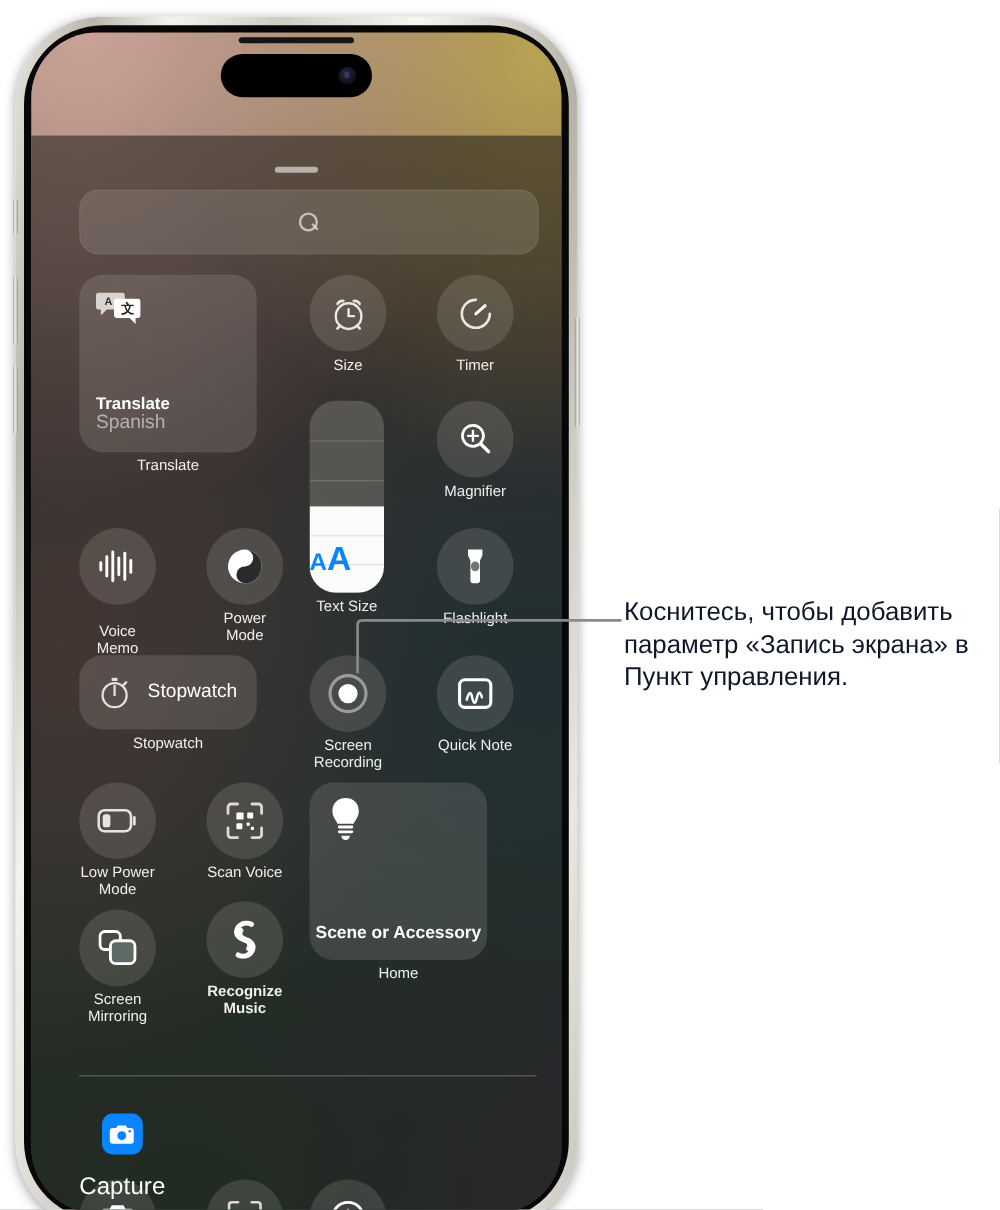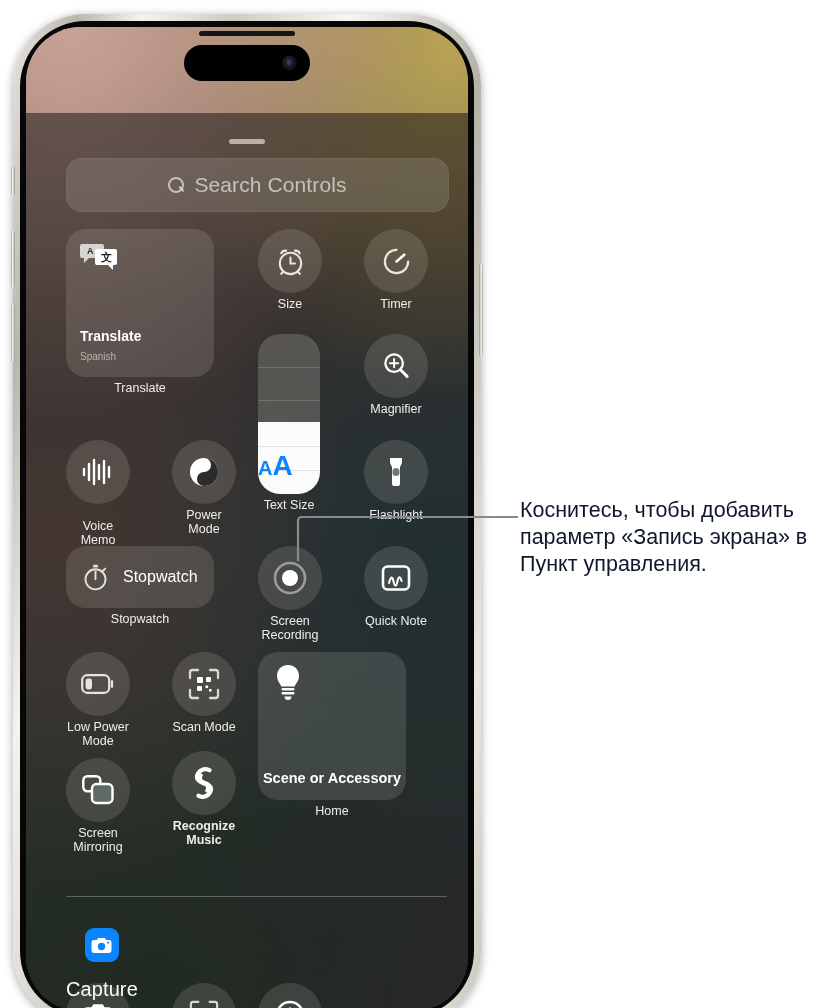--- a/index.html
+++ b/index.html
@@ -75,21 +75,21 @@
   .tile{border-radius:20px;background:rgba(225,222,215,.15);position:relative;}
   .lbl{font-size:12.5px;color:#f0eeea;text-align:center;line-height:13.5px;
     margin-top:5px;letter-spacing:0;}
 
   .cell{position:absolute;}
 
   
   .tile-translate{width:148px;height:148px;}
   .tile-translate .tl-title{position:absolute;left:14px;bottom:33px;font-size:14px;
     font-weight:bold;color:#ffffff;}
-  .tile-translate .tl-sub{position:absolute;left:14px;bottom:15px;font-size:10px;
+  .tile-translate .tl-sub{position:absolute;left:14px;bottom:15px;font-size:16px;
     color:rgba(236,233,228,.62);}
   .tr-icon{position:absolute;left:13px;top:12px;width:40px;height:30px;}
 
   
   .tsz{width:62px;height:160px;border-radius:22px;overflow:hidden;position:relative;
     background:rgba(120,118,114,.52);}
   .tsz .seg{position:absolute;left:0;right:0;height:1px;background:rgba(255,255,255,.16);}
   .tsz .fill{position:absolute;left:0;right:0;bottom:0;height:45%;background:#fbfbfb;}
   .tsz .fill .fseg{position:absolute;left:0;right:0;height:1px;background:rgba(0,0,0,.10);}
   .tsz .aa{position:absolute;left:0;right:0;bottom:14px;text-align:left;color:#0a84ff;
@@ -144,21 +144,20 @@
     <div class="island">
       <div class="island-cam"></div>
     </div>
 
     <div class="cc">
 
       <div class="grabber"></div>
 
       <div class="searchbar">
         <span class="mag"></span>
-        <span class="ph">Search Controls</span>
       </div>
 
       <div class="grid">
 
         <div class="cell" style="left:0;top:0;">
           <div class="tile tile-translate">
             <svg class="tr-icon" viewBox="0 0 40 30">
               <path d="M2 2h20a2 2 0 0 1 2 2v10a2 2 0 0 1-2 2H9l-5 5v-5H2a2 2 0 0 1-2-2V4a2 2 0 0 1 2-2z" transform="translate(1,1)" fill="#d8d5d0"></path>
               <text x="8" y="13" font-size="9" font-weight="bold" fill="#2f2f2f" font-family="Liberation Sans, sans-serif">A</text>
               <path d="M18 8h18a2 2 0 0 1 2 2v12a2 2 0 0 1-2 2h-2v5l-5-5H18a2 2 0 0 1-2-2V10a2 2 0 0 1 2-2z" fill="#ffffff"></path>
@@ -309,21 +308,21 @@
               </g>
               <g fill="#ffffff">
                 <rect x="9" y="9" width="6" height="6" rx="1"></rect>
                 <rect x="18" y="9" width="5" height="5" rx="1"></rect>
                 <rect x="9" y="18" width="5" height="5" rx="1"></rect>
                 <rect x="17.5" y="17.5" width="2.6" height="2.6"></rect>
                 <rect x="21" y="21" width="2.6" height="2.6"></rect>
               </g>
             </svg>
           </div>
-          <div class="lbl" style="width:64px;">Scan Mode</div>
+          <div class="lbl" style="width:64px;">Scan Voice</div>
         </div>
 
         <div class="cell" style="left:192px;top:423px;">
           <div class="tile tile-home">
             <svg class="bulb" width="30" height="40" viewBox="0 0 30 40">
               <path d="M15 1c7 0 11 5 11 11 0 5-3.4 7.6-4.2 10.4H8.2C7.4 19.6 4 17 4 12 4 6 8 1 15 1z" fill="#fff"></path>
               <rect x="8.6" y="24" width="12.8" height="2.4" rx="1.2" fill="#fff"></rect>
               <rect x="8.6" y="28" width="12.8" height="2.4" rx="1.2" fill="#fff"></rect>
               <path d="M11.4 32.4h7.2c-.4 2.4-1.6 3.6-3.6 3.6s-3.2-1.2-3.6-3.6z" fill="#fff"></path>
             </svg>

